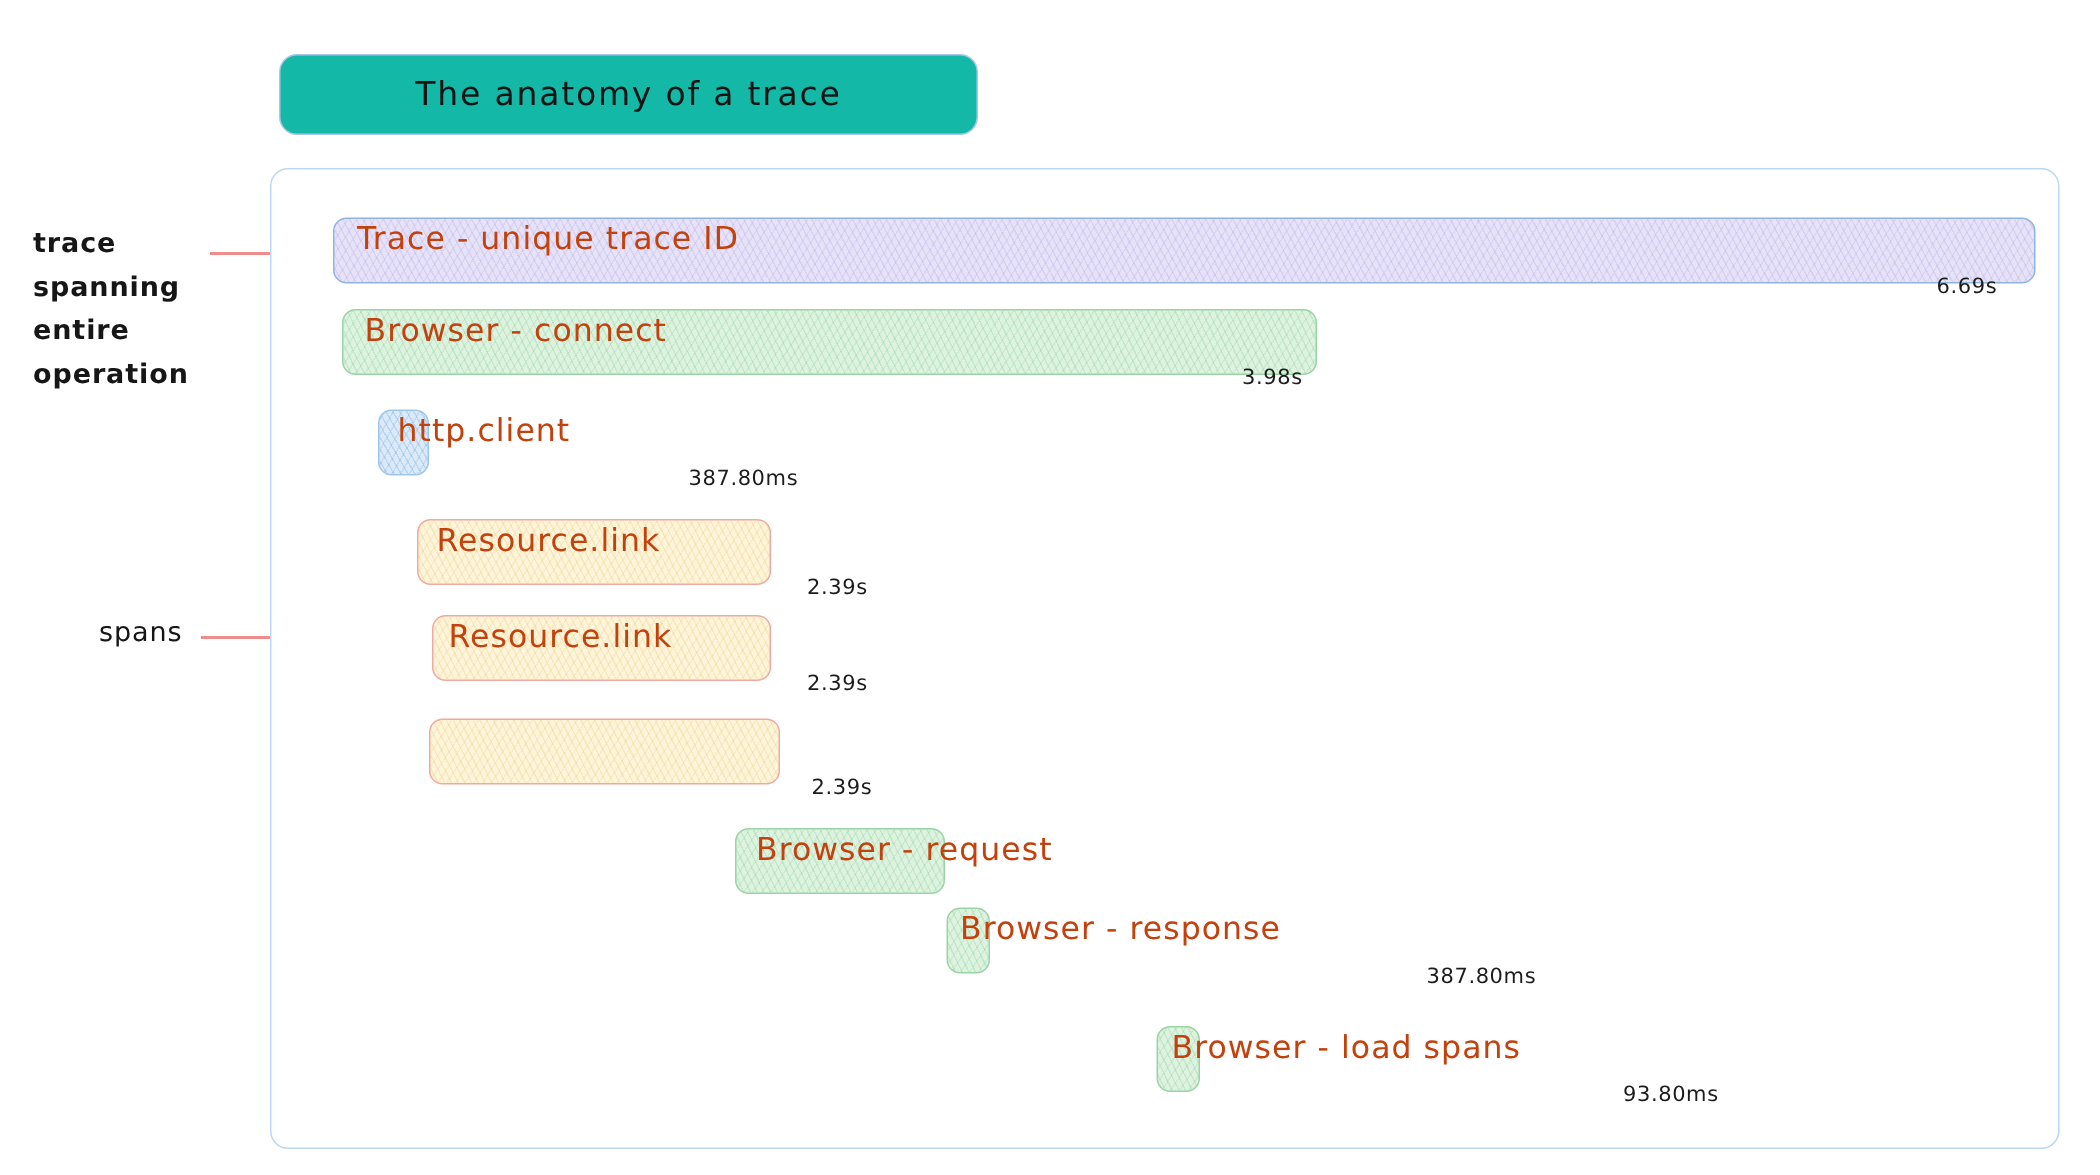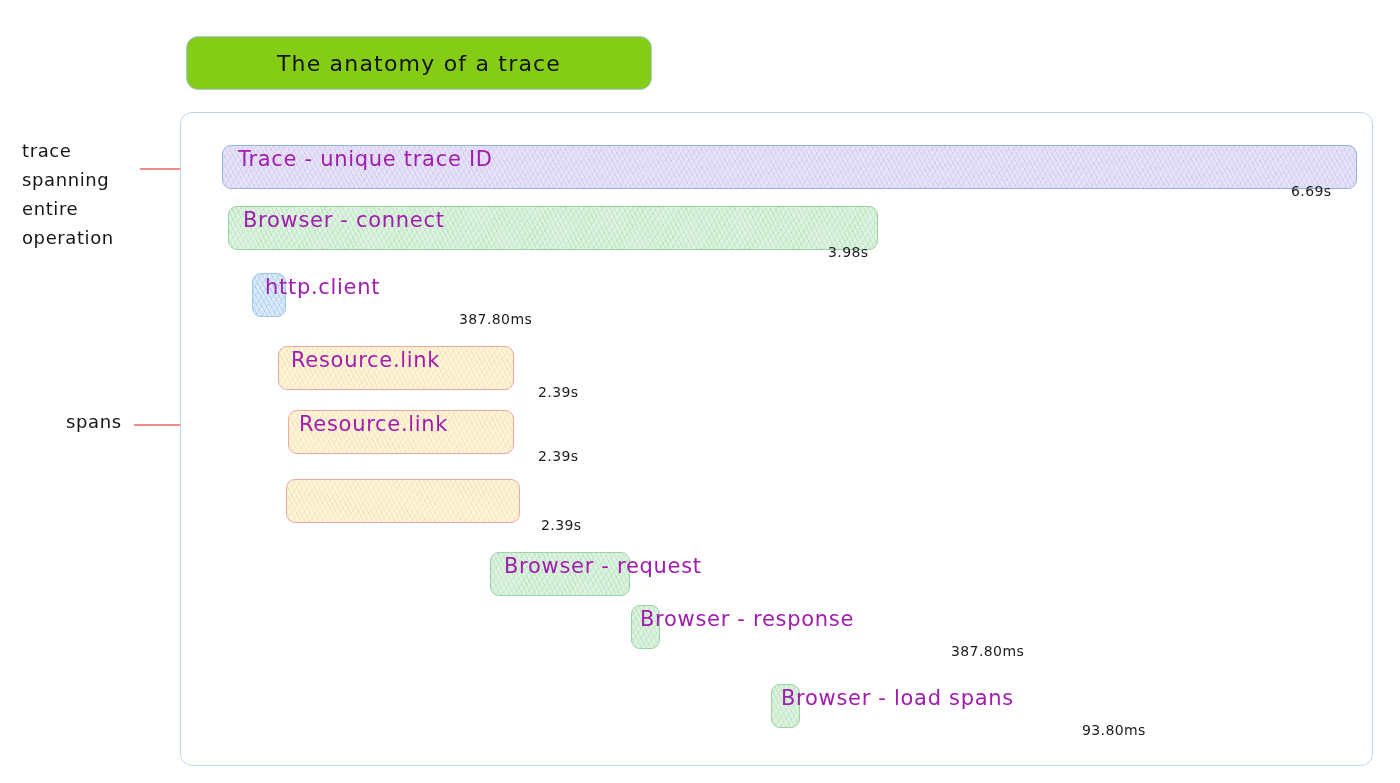--- a/index.html
+++ b/index.html
@@ -19,21 +19,21 @@
   
   #title-box {
     position: absolute;
     left: 186px;
     top: 36px;
     width: 466px;
     height: 54px;
     border: 1.6px solid #a8c7ea;
     border-radius: 12px;
     box-sizing: border-box;
-    background: #84cc16;
+    background: #14b8a6;
     display: flex;
     align-items: center;
     justify-content: center;
   }
   #title-text {
     font-size: 22px;
     letter-spacing: 1.2px;
     color: #141414;
   }
 
@@ -52,21 +52,21 @@
 
   
   .annot-label {
     position: absolute;
     font-size: 18px;
     line-height: 29px;
     color: #161616;
     letter-spacing: 0.6px;
     white-space: pre-line;
   }
-  #annot-trace-label { left: 22px; top: 136px; width: 160px; }
+  #annot-trace-label { left: 22px; top: 148px; width: 160px; font-weight: bold; }
   #annot-spans-label { left: 66px; top: 407px; width: 120px; }
 
   .leader-line {
     position: absolute;
     height: 1.6px;
     background: #f08b8b;
   }
   #leader-trace { left: 140px; top: 168px; width: 72px; }
   #leader-spans { left: 134px; top: 424px; width: 78px; }
 
@@ -96,21 +96,21 @@
     border-radius: 9px;
   }
   .bar-label {
     position: absolute;
     top: 0;
     height: 28px;
     display: flex;
     align-items: center;
     font-size: 21px;
     letter-spacing: 0.7px;
-    color: #a21caf;
+    color: #c2410c;
     white-space: nowrap;
     z-index: 3;
   }
   .bar-duration {
     position: absolute;
     top: 0;
     height: 44px;
     display: flex;
     align-items: center;
     font-size: 14px;

